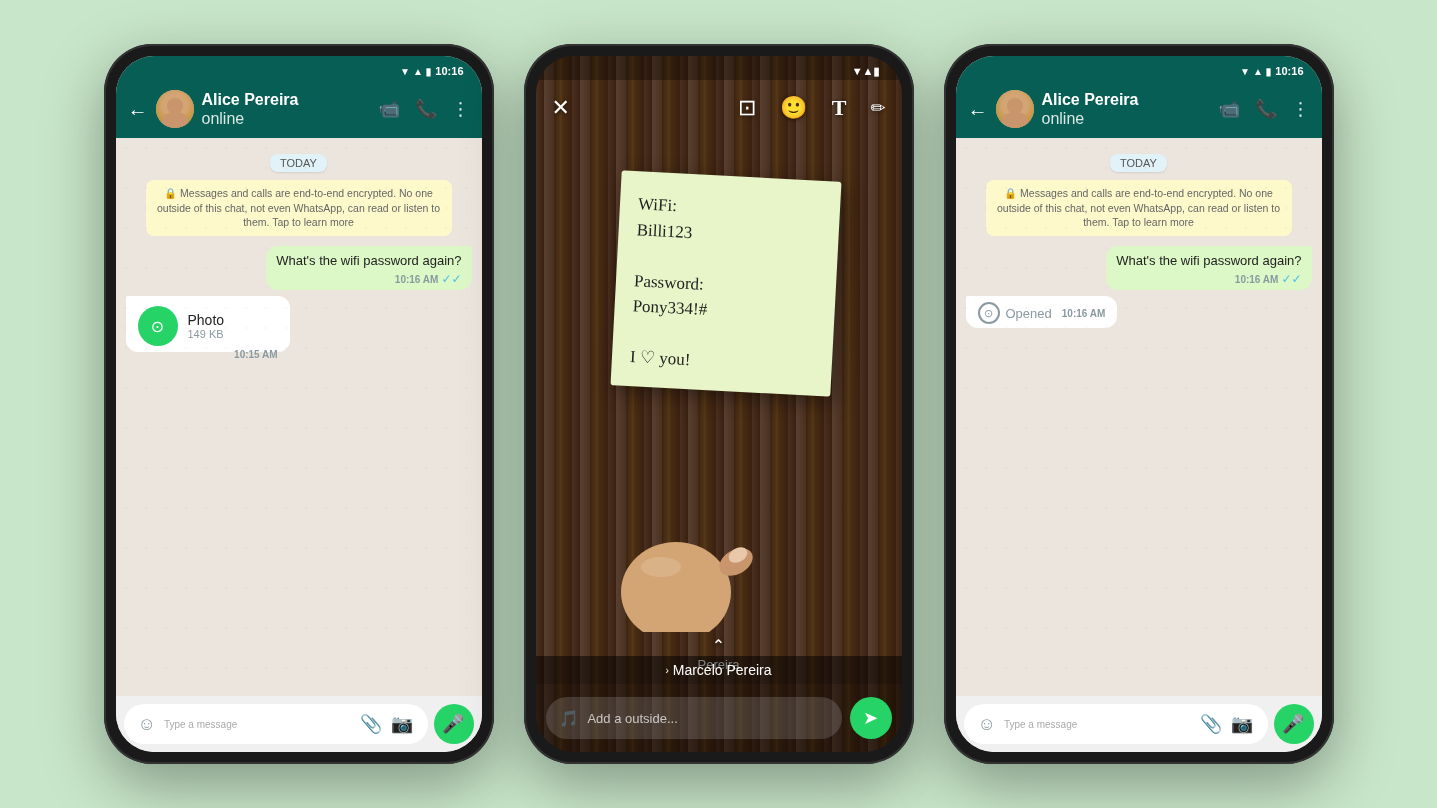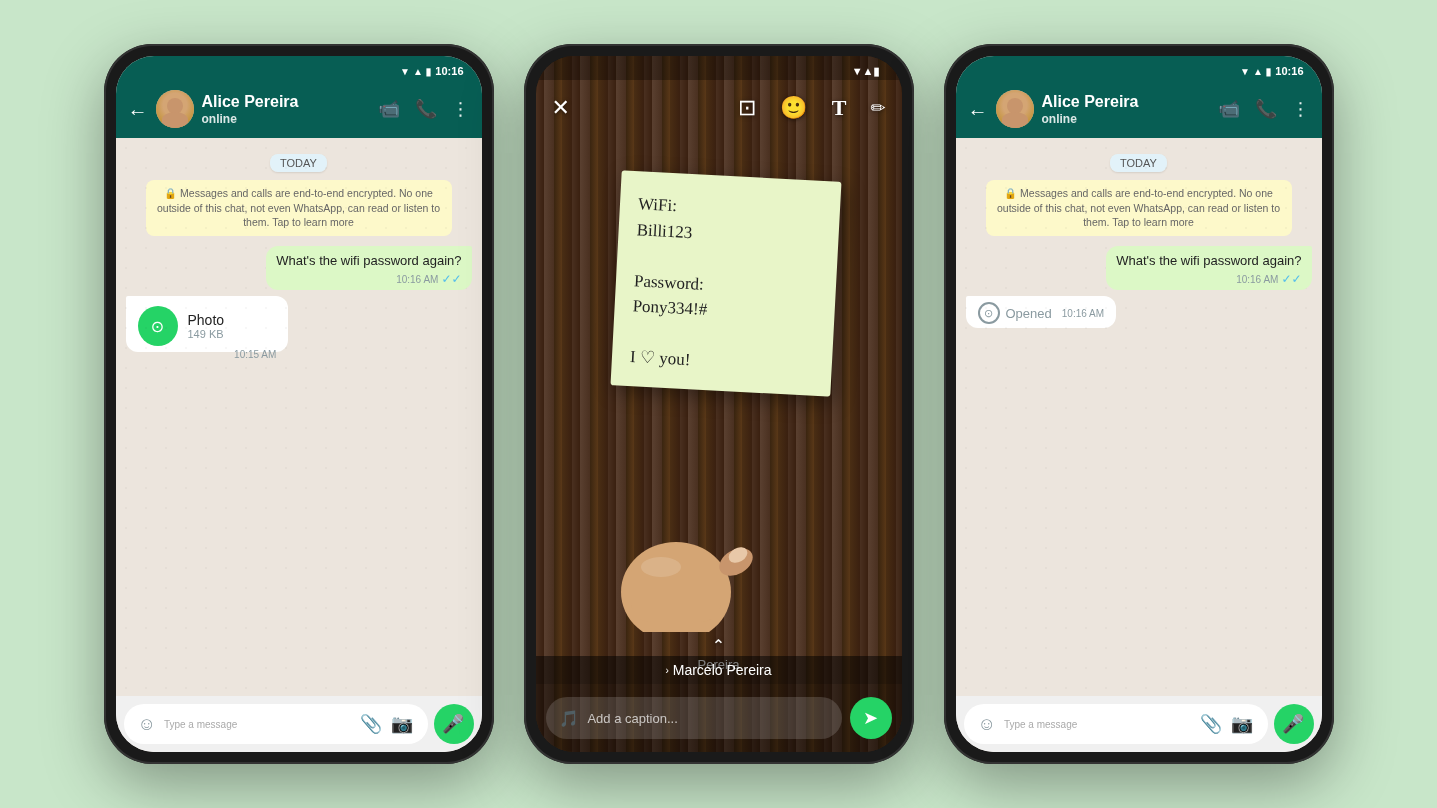--- a/index.html
+++ b/index.html
@@ -126,23 +126,22 @@
       flex: 1;
     }
 
     .contact-name {
       font-size: 16px;
       font-weight: 600;
       line-height: 1.2;
     }
 
     .contact-status {
-      font-size: 12px;
+      font-size: 16px;
       opacity: 0.85;
-      font-weight: bold;
     }
 
     .header-actions {
       display: flex;
       gap: 14px;
       align-items: center;
     }
 
     .header-icon {
       font-size: 18px;
@@ -221,20 +220,21 @@
       display: flex;
       justify-content: flex-end;
       align-items: center;
       gap: 3px;
       margin-top: 2px;
     }
 
     .msg-time {
       font-size: 10px;
       color: #8a9aa0;
+      font-weight: bold;
     }
 
     .tick {
       font-size: 12px;
       color: #53bdeb;
     }
 
     
     .msg-recv {
       display: flex;
@@ -712,21 +712,21 @@
         </div>
 
         <div class="marcelo-bar">
           <span class="marcelo-chevron">›</span>
           <span class="marcelo-text">Marcelo Pereira</span>
         </div>
 
         <div class="viewer-input-bar">
           <div class="caption-field">
             <span class="caption-emoji">🎵</span>
-            <span class="caption-placeholder">Add a caption...</span>
+            <span class="caption-placeholder">Add a outside...</span>
           </div>
           <div class="send-btn">
             <span>➤</span>
           </div>
         </div>
       </div>
     </div>
   </div>
 
   <div class="phone">

